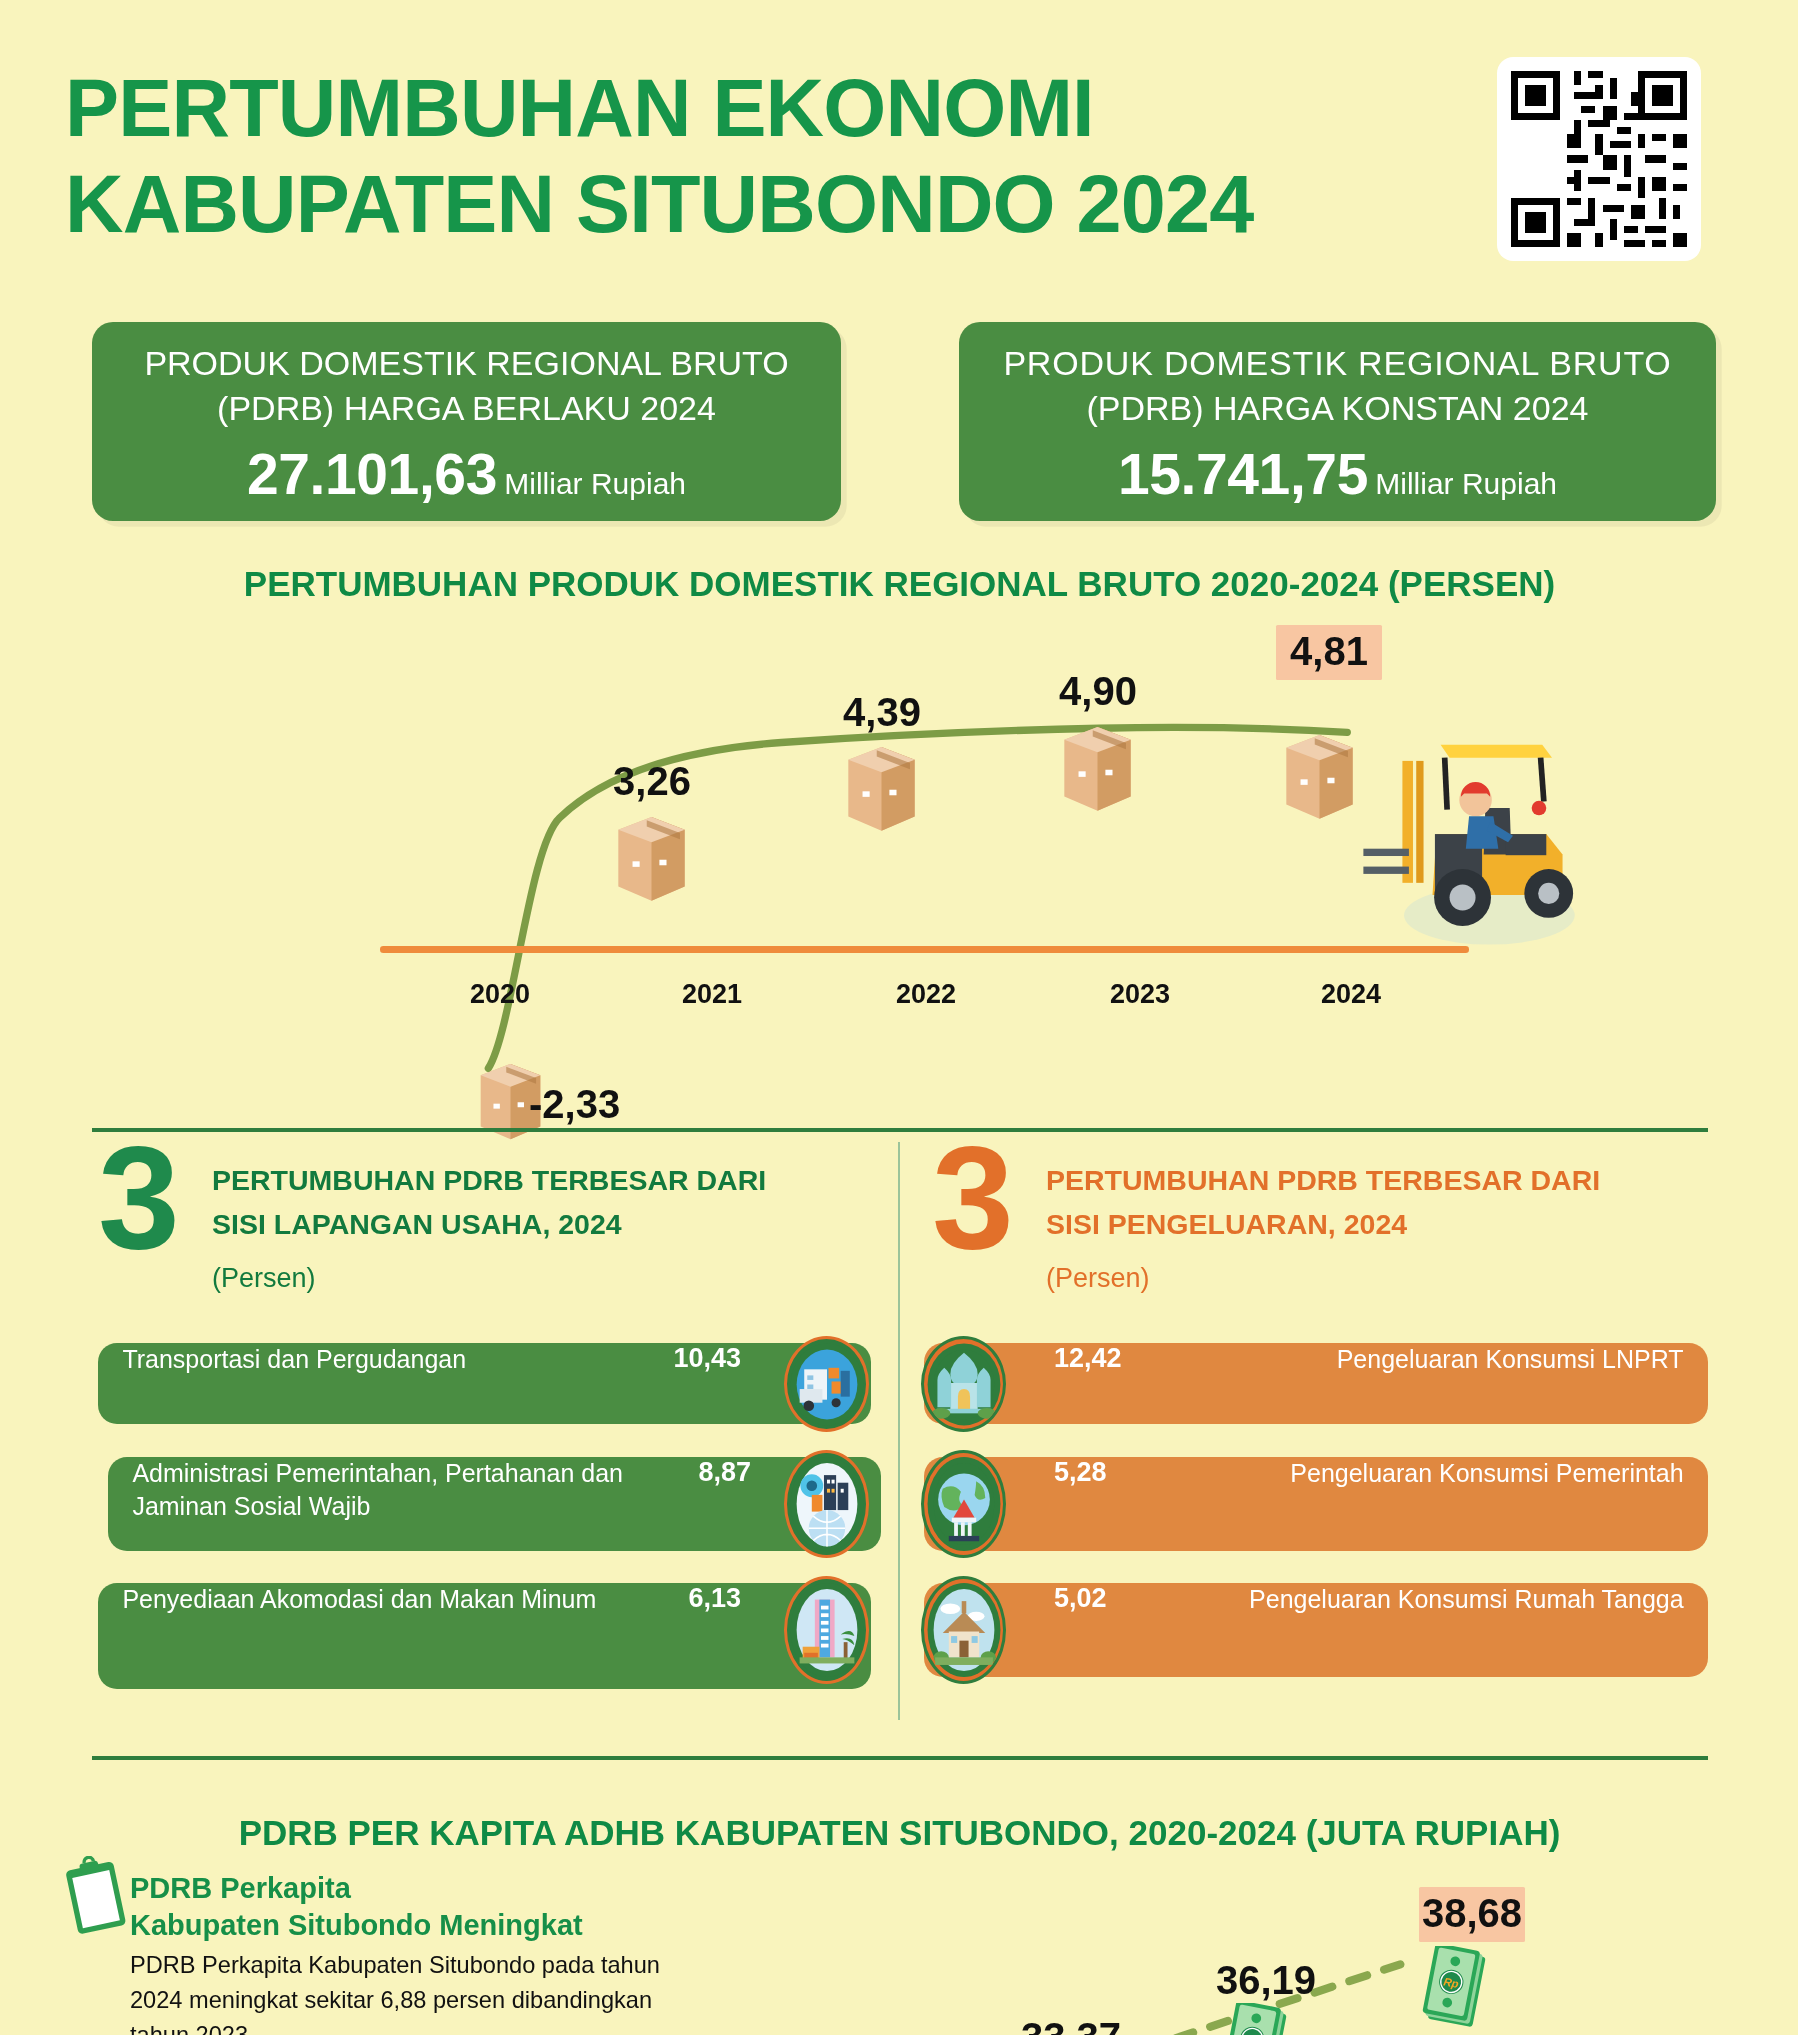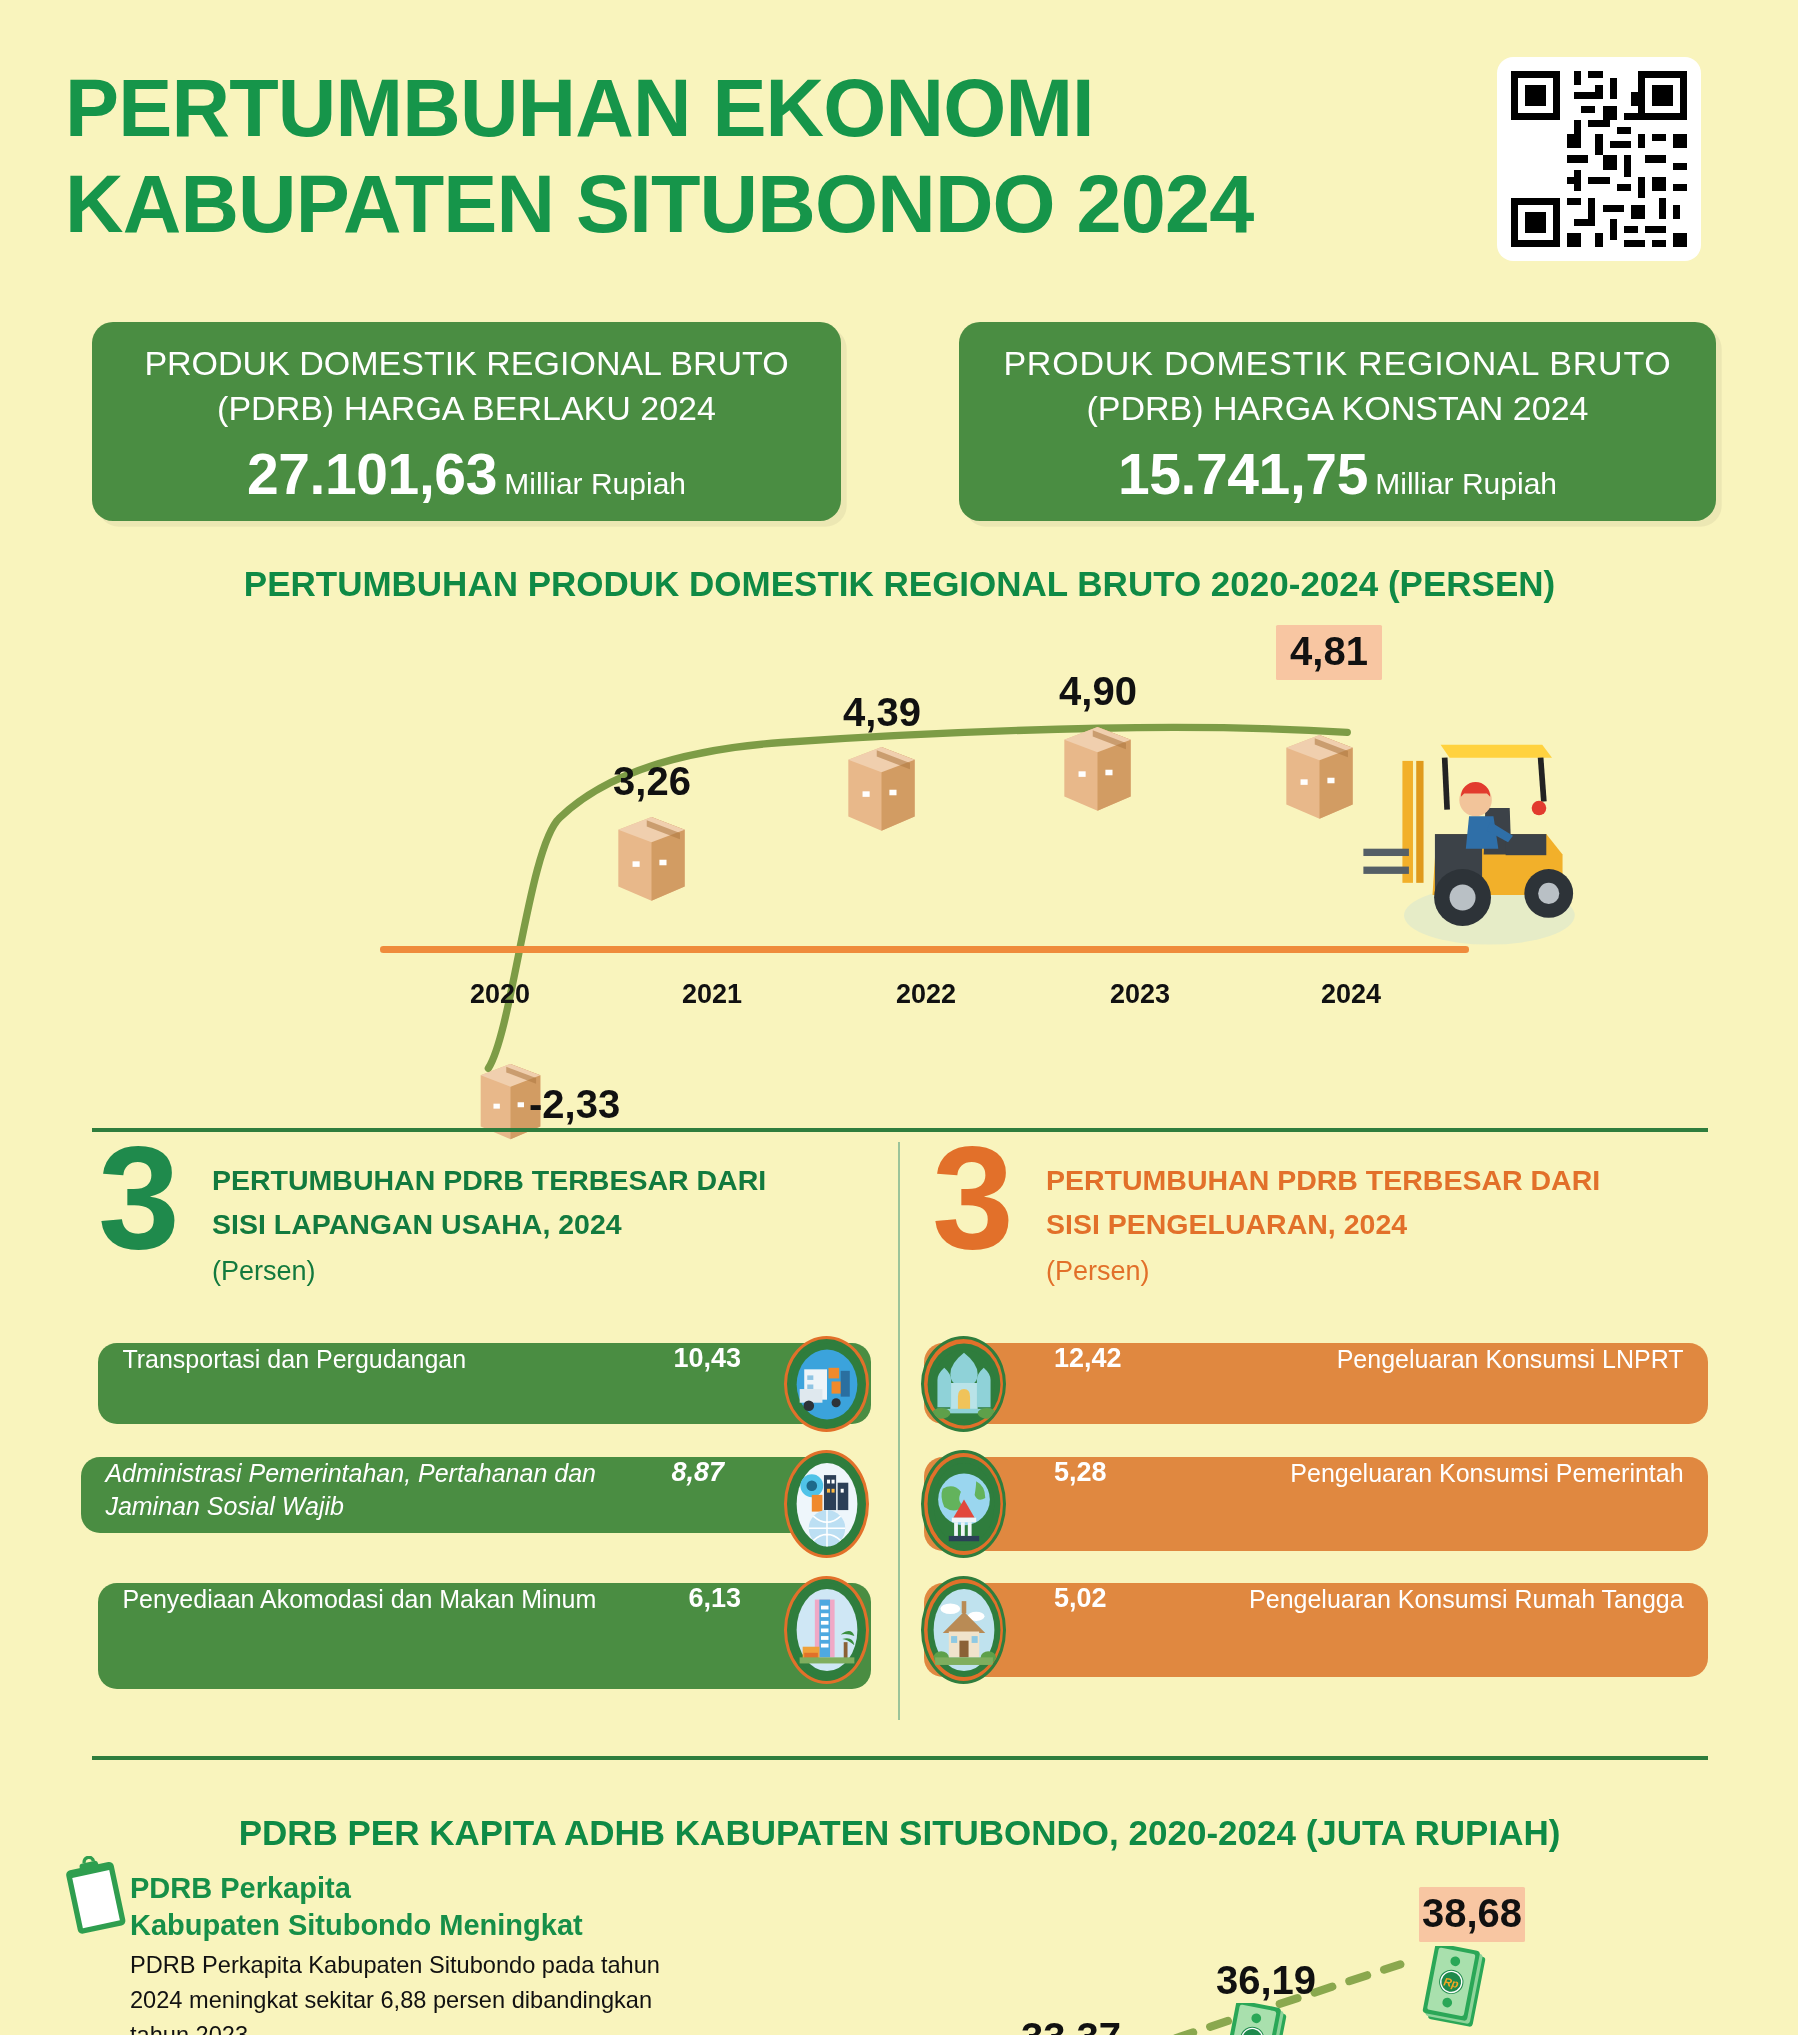--- a/index.html
+++ b/index.html
@@ -83,21 +83,21 @@
   .big3 {
     position:absolute; font-size:147px; font-weight:bold; line-height:0.78;
     font-family:"Liberation Sans", sans-serif;
   }
   .big3.green { color:#1f8a4c; }
   .big3.orange{ color:#e2702a; }
   .sec3-head { position:absolute; }
   .sec3-head .l1, .sec3-head .l2 {
     font-size:28.5px; font-weight:bold; letter-spacing:0px; line-height:1.55;
   }
-  .sec3-head .l3 { font-size:27px; font-weight:400; margin-top:10px; }
+  .sec3-head .l3 { font-size:27px; font-weight:400; margin-top:17px; }
   .green-txt { color:#127a3e; }
   .orange-txt{ color:#e2702a; }
 
   
   .pill {
     position:absolute; border-radius:19px; display:flex; 
     color:#fff;
   }
   .pill.green { background:#4a8d42; }
   .pill.orange{ background:#e08840; }
@@ -352,21 +352,21 @@
       <rect x="24" y="56" width="8" height="6" fill="#8fc4e3"></rect>
       <rect x="52" y="34" width="14" height="14" fill="#f08a2c"></rect>
       <rect x="56" y="52" width="16" height="16" fill="#f08a2c"></rect>
       <rect x="14" y="62" width="30" height="18" fill="#dfe8ee"></rect>
       <rect x="68" y="38" width="12" height="34" fill="#2a6fa0"></rect>
       <circle cx="26" cy="84" r="7" fill="#2d3338"></circle>
       <circle cx="62" cy="80" r="6" fill="#2d3338"></circle>
     </svg>
   </div>
 
-  <div class="pill green" style="left:81px; top:1457px; width:773px; height:76px; padding:0 130px 0 24.4px;font-style:italic;">
+  <div class="pill green" style="left:108px; top:1457px; width:773px; height:94px; padding:0 130px 0 24.4px;">
     <span class="txt" style="flex:1;">Administrasi Pemerintahan, Pertahanan dan Jaminan Sosial Wajib</span>
     <span class="val">8,87</span>
   </div>
   <div class="badge" style="left:784px; top:1450px; width:85px; height:108px; border-radius:50%;">
     <svg width="76" height="98" viewBox="0 0 100 128">
       <ellipse cx="50" cy="64" rx="48" ry="62" fill="#2f7d3d"></ellipse>
       <ellipse cx="50" cy="64" rx="40" ry="54" fill="#eef6fb"></ellipse>
       <circle cx="30" cy="40" r="15" fill="#4fc3e8"></circle>
       <circle cx="30" cy="40" r="7" fill="#1e6a8a"></circle>
       <rect x="46" y="26" width="16" height="46" fill="#2b3f57"></rect>

